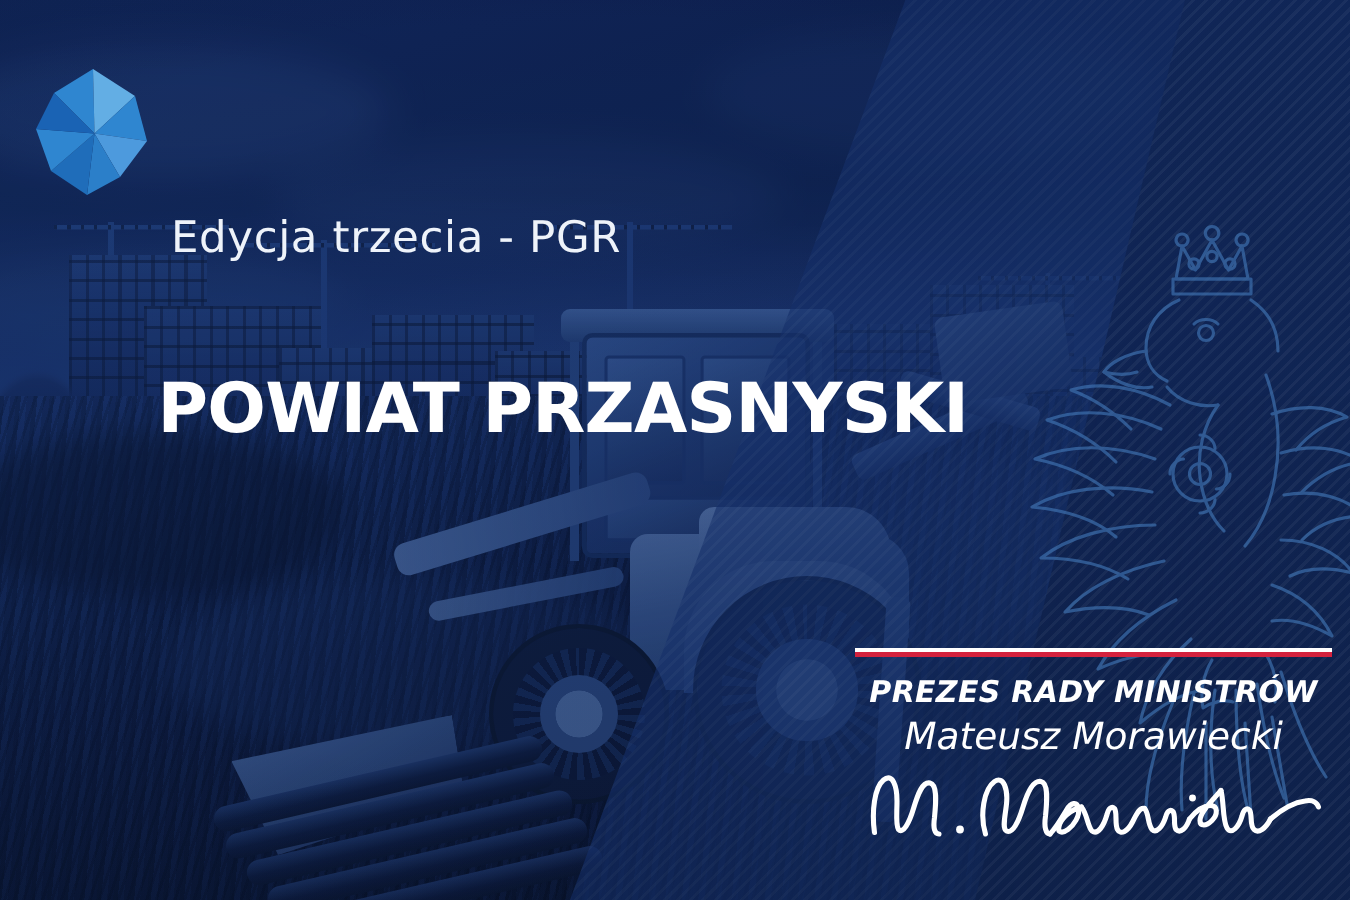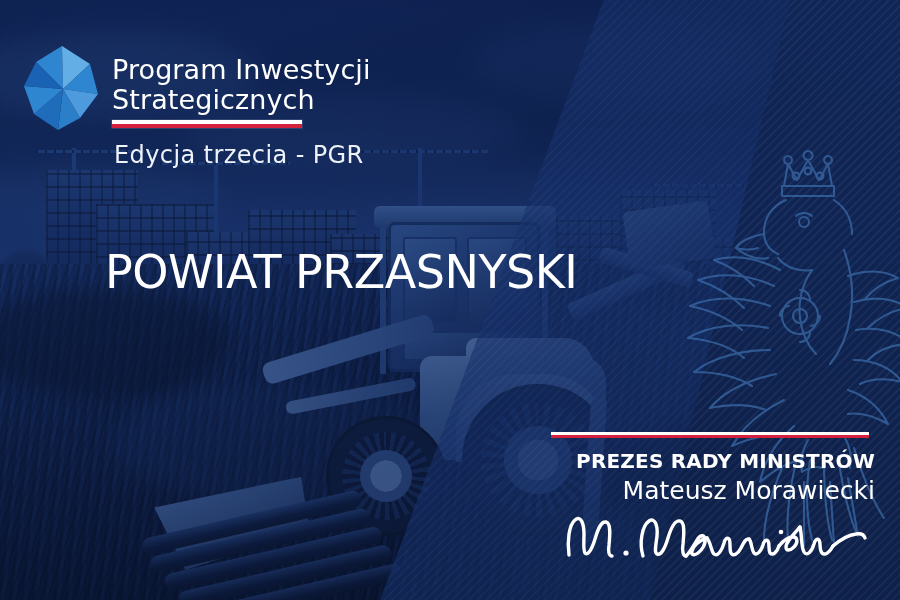--- a/index.html
+++ b/index.html
@@ -110,32 +110,32 @@
   .logo svg{width:100%;height:100%;}
 
   .brand{position:absolute;left:112px;top:55px;width:320px;}
   .brand .l1,.brand .l2{
      color:#fff;font-size:27px;line-height:30px;font-weight:400;letter-spacing:.1px;
      font-family:"DejaVu Sans","Liberation Sans",sans-serif;white-space:nowrap;}
   .flagbar{margin-top:5px;width:190px;height:8px;
      background:linear-gradient(180deg,#ffffff 0 50%,#d4213d 50% 100%);
      box-shadow:0 0 0 .5px rgba(255,255,255,.25);}
   .edition{position:absolute;left:114px;top:141px;color:#eef3fa;
-     font-size:24px;font-weight:400;letter-spacing:.4px;white-space:nowrap;
+     font-size:29px;font-weight:400;letter-spacing:.4px;white-space:nowrap;
      font-family:"DejaVu Sans","Liberation Sans",sans-serif;}
 
   
   .headline{position:absolute;left:105px;top:246px;}
-  .h-powiat{color:#fff;font-size:46px;font-weight:400;letter-spacing:-.5px;line-height:52px;
+  .h-powiat{color:#fff;font-size:46px;font-weight:700;letter-spacing:-.5px;line-height:52px;
      white-space:nowrap;font-family:"DejaVu Sans","Liberation Sans",sans-serif;}
   .h-amount{color:#fff;font-size:42px;font-weight:700;letter-spacing:-.3px;line-height:48px;margin-top:14px;
      white-space:nowrap;font-family:"DejaVu Sans","Liberation Sans",sans-serif;}
 
   
-  .sigblock{position:absolute;left:545px;top:432px;width:330px;text-align:right;}
+  .sigblock{position:absolute;left:564px;top:432px;width:330px;text-align:center;font-style:italic;}
   .sigrule{width:318px;height:6px;margin:0 auto 11px auto;
      background:linear-gradient(180deg,#ffffff 0 42%,#d4213d 42% 100%);}
   .sig-role{color:#fff;font-size:20px;font-weight:700;letter-spacing:.2px;white-space:nowrap;
      font-family:"DejaVu Sans","Liberation Sans",sans-serif;}
   .sig-name{color:#fff;font-size:25px;font-weight:400;margin-top:3px;white-space:nowrap;
      font-family:"DejaVu Sans","Liberation Sans",sans-serif;}
   .sig-draw{margin-top:2px;height:62px;}
   .sig-draw svg{width:320px;height:62px;}
   .sr{position:absolute;width:1px;height:1px;overflow:hidden;clip:rect(0 0 0 0);}
 </style>
@@ -297,25 +297,20 @@
       <polygon points="45,47 44,4 72,22" fill="#63aee4"></polygon>
       <polygon points="45,47 72,22 80,52" fill="#2f86d0"></polygon>
       <polygon points="45,47 80,52 62,76" fill="#4d9add"></polygon>
       <polygon points="45,47 62,76 40,88" fill="#2b7fc9"></polygon>
       <polygon points="45,47 40,88 16,72" fill="#1f6dba"></polygon>
       <polygon points="45,47 16,72 6,44" fill="#2f86d0"></polygon>
       <polygon points="45,47 6,44 18,20" fill="#1a63b4"></polygon>
     </svg>
   </div>
 
-  <div class="brand">
-    <div class="l1">Program Inwestycji</div>
-    <div class="l2">Strategicznych</div>
-    <div class="flagbar"></div>
-  </div>
 
   <div class="edition">Edycja trzecia - PGR</div>
 
   <div class="headline">
     <div class="h-powiat">POWIAT PRZASNYSKI</div>
   </div>
 
   <div class="sigblock">
     <div class="sigrule"></div>
     <div class="sig-role">PREZES RADY MINISTRÓW</div>

